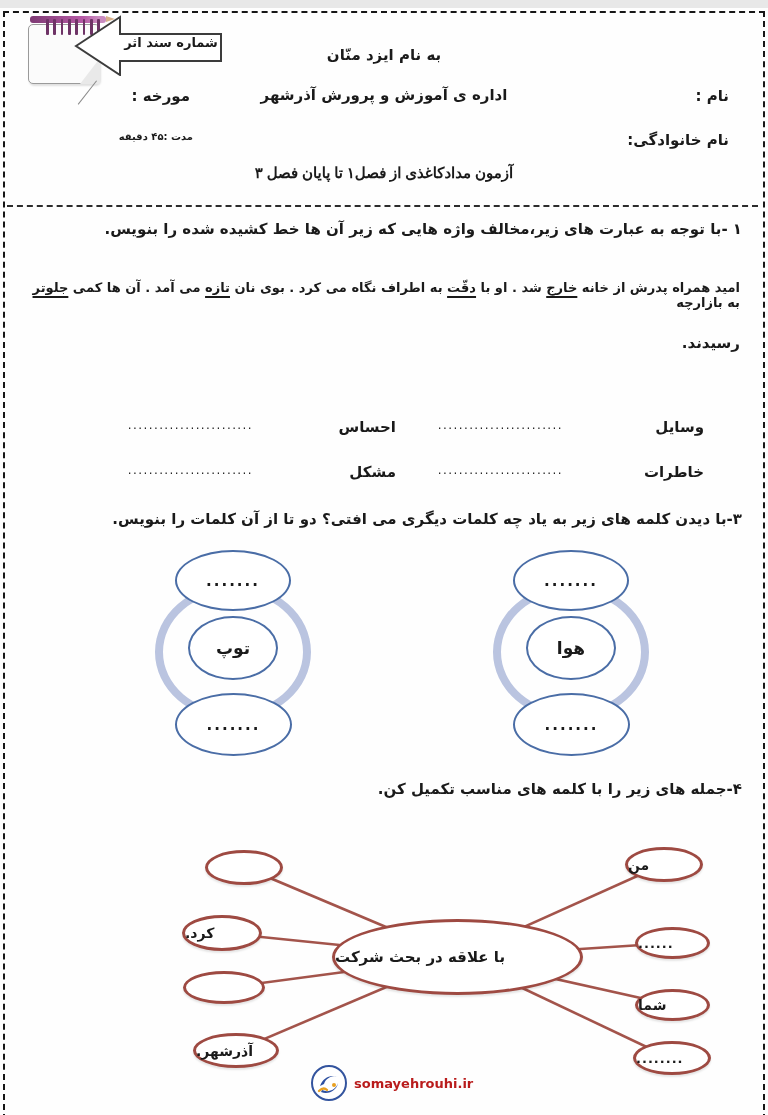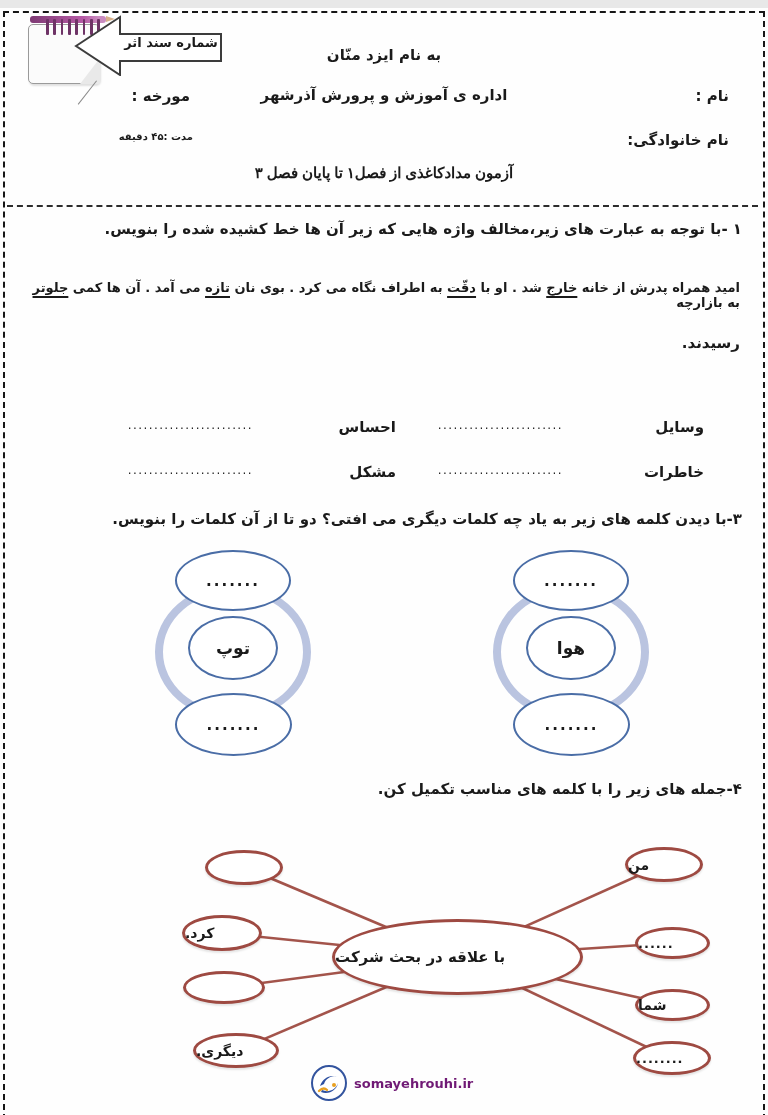--- a/index.html
+++ b/index.html
@@ -87,21 +87,21 @@
   .sat-l2{left:32px;top:87px;width:80px;height:36px;}
   .sat-l3{left:33px;top:143px;width:82px;height:33px;}
   .sat-l4{left:43px;top:205px;width:86px;height:35px;}
   .sat-r1{left:475px;top:19px;width:78px;height:35px;}
   .sat-r2{left:485px;top:99px;width:75px;height:32px;}
   .sat-r3{left:485px;top:161px;width:75px;height:32px;}
   .sat-r4{left:483px;top:213px;width:78px;height:34px;}
   .sat-dots{font-size:13px;letter-spacing:1px;}
   
   .site-logo{left:310px;top:1055px;height:40px;display:flex;align-items:center;gap:6px;}
-  .logo-text{font-size:13px;color:#701a75;font-weight:700;direction:ltr;}
+  .logo-text{font-size:13px;color:#b91c1c;font-weight:700;direction:ltr;}
 </style>
 </head>
 <body>
 
 <div id="page">
 
   <div class="abs notepad">
     <span class="notepad-fold"></span>
     <span class="notepad-fold-line"></span>
   </div>
@@ -199,21 +199,21 @@
     <div class="r-oval sat-l1">
       <span class="fa"></span>
     </div>
     <div class="r-oval sat-l2">
       <span class="fa">کرد.</span>
     </div>
     <div class="r-oval sat-l3">
       <span class="fa"></span>
     </div>
     <div class="r-oval sat-l4">
-      <span class="fa">دیگری.</span>
+      <span class="fa">آذرشهر.</span>
     </div>
     <div class="r-oval sat-r1">
       <span class="fa">من</span>
     </div>
     <div class="r-oval sat-r2">
       <span class="sat-dots">......</span>
     </div>
     <div class="r-oval sat-r3">
       <span class="fa">شما</span>
     </div>

